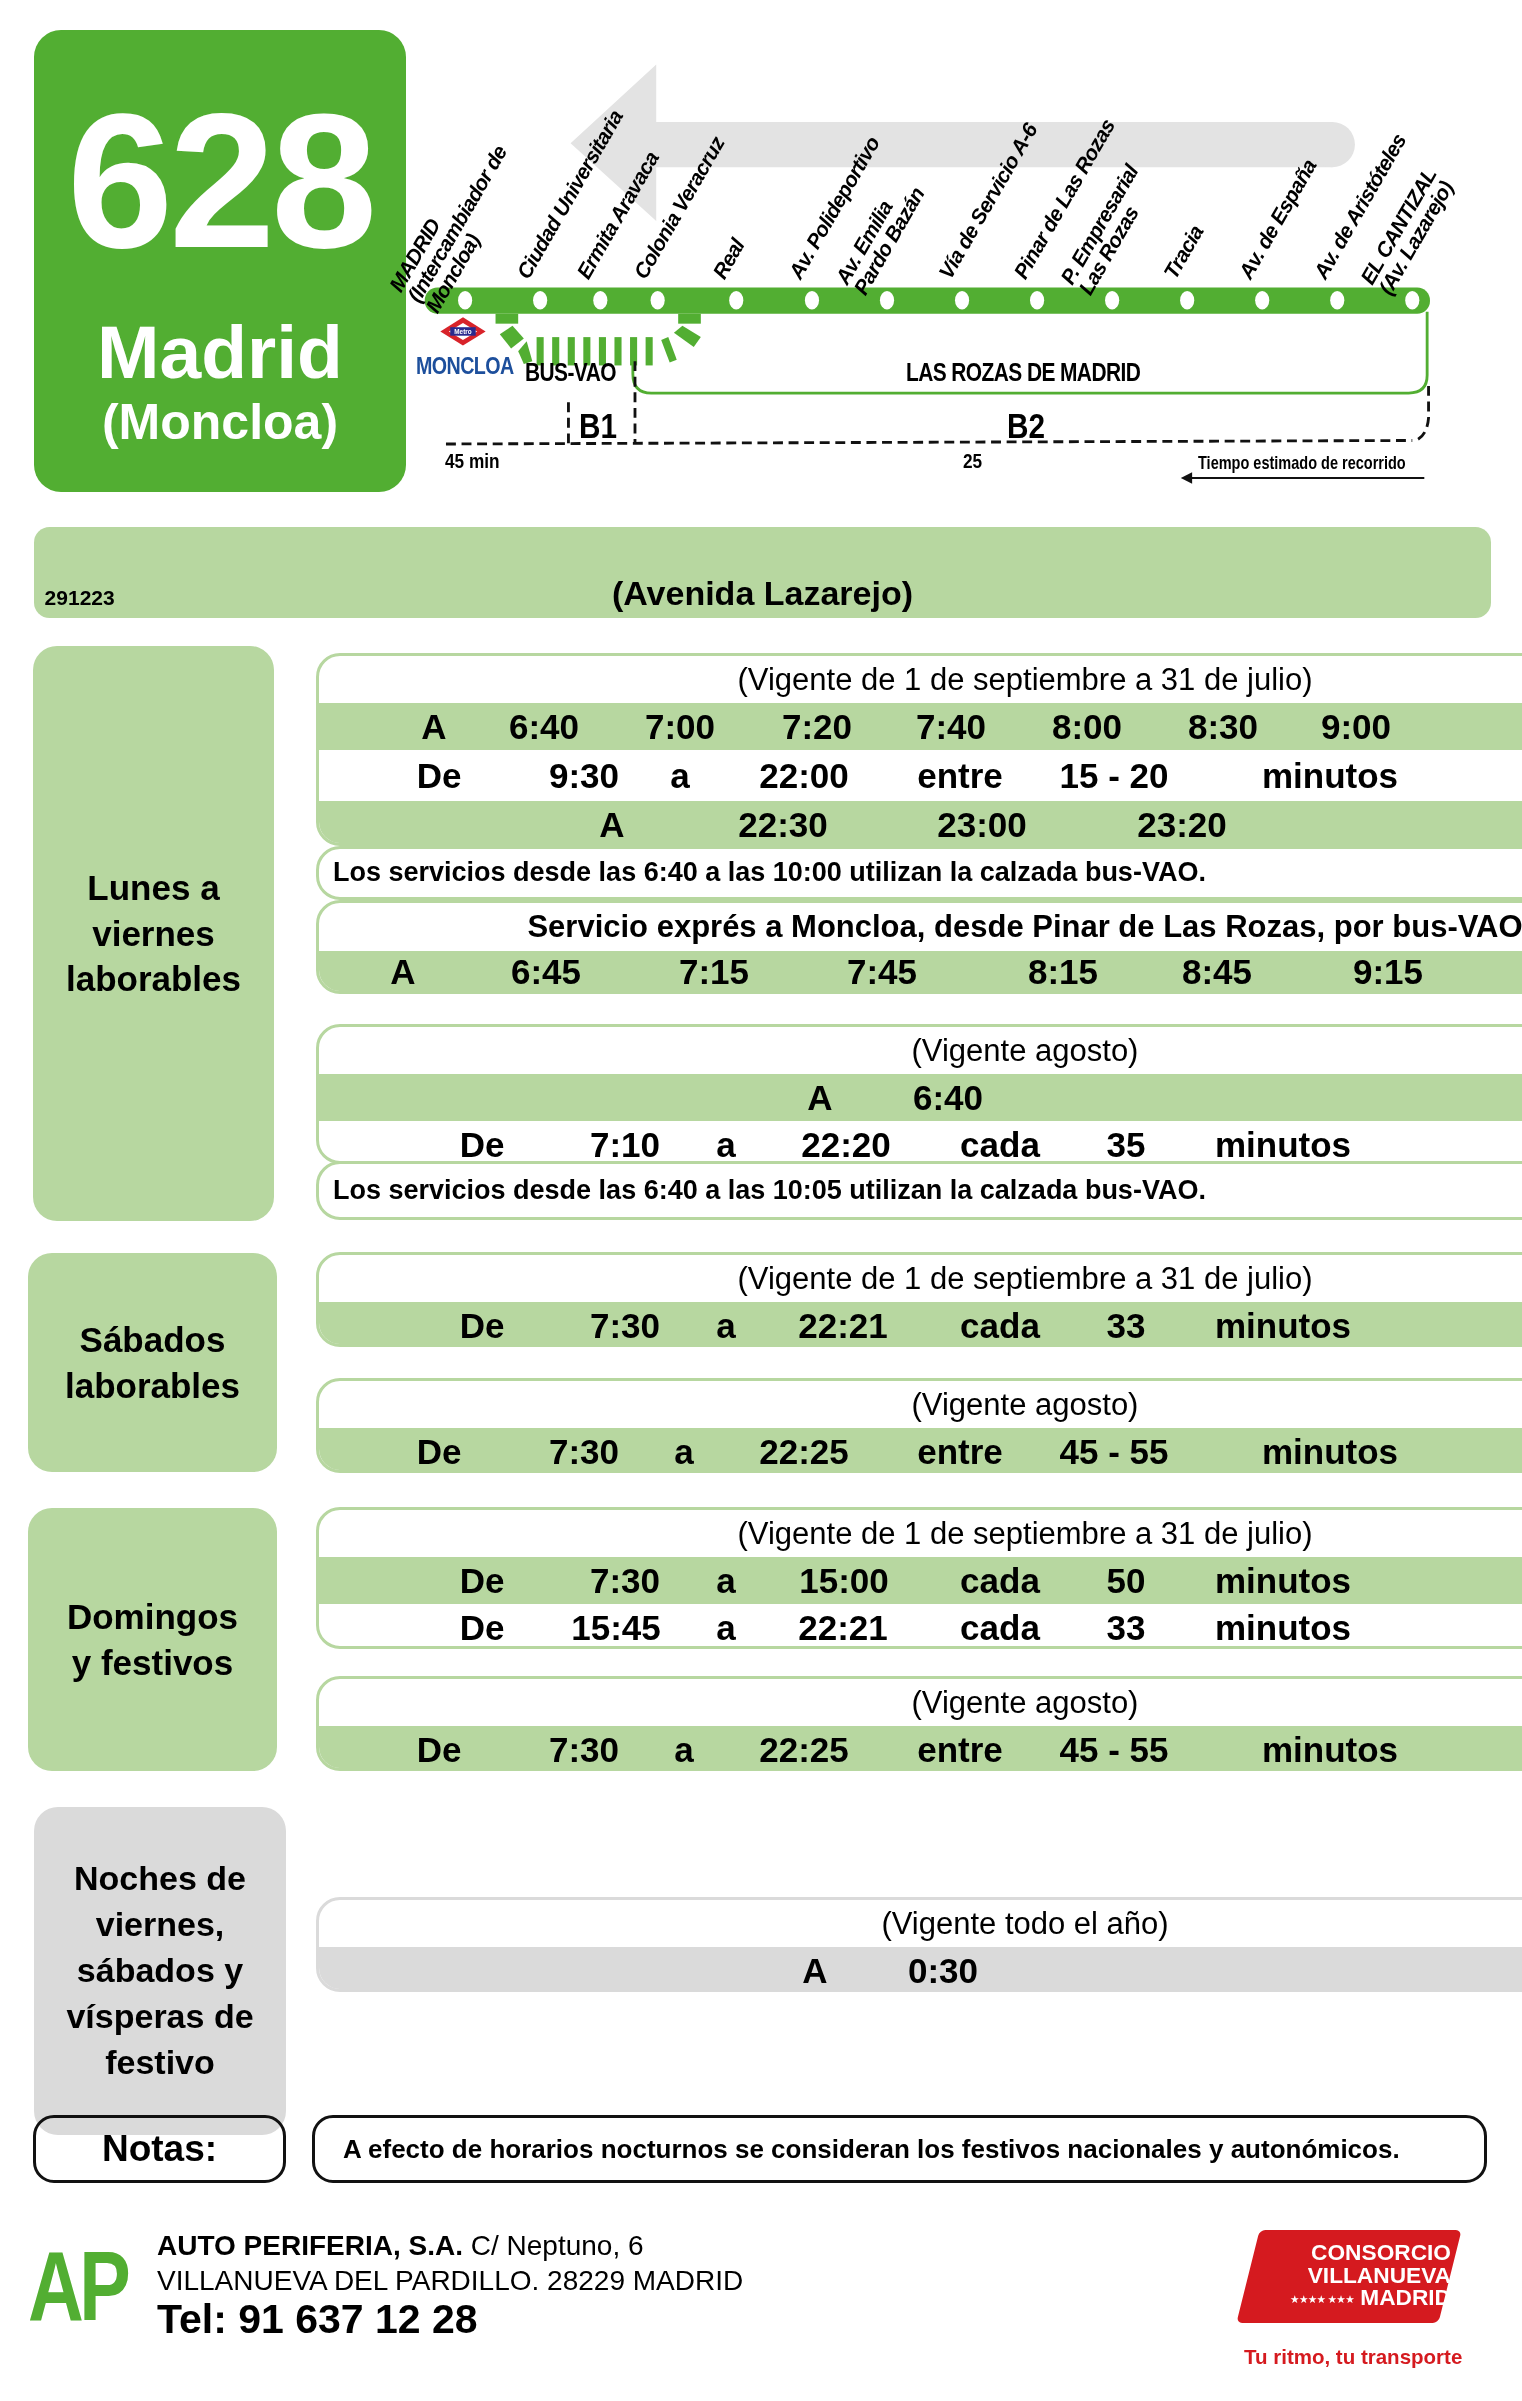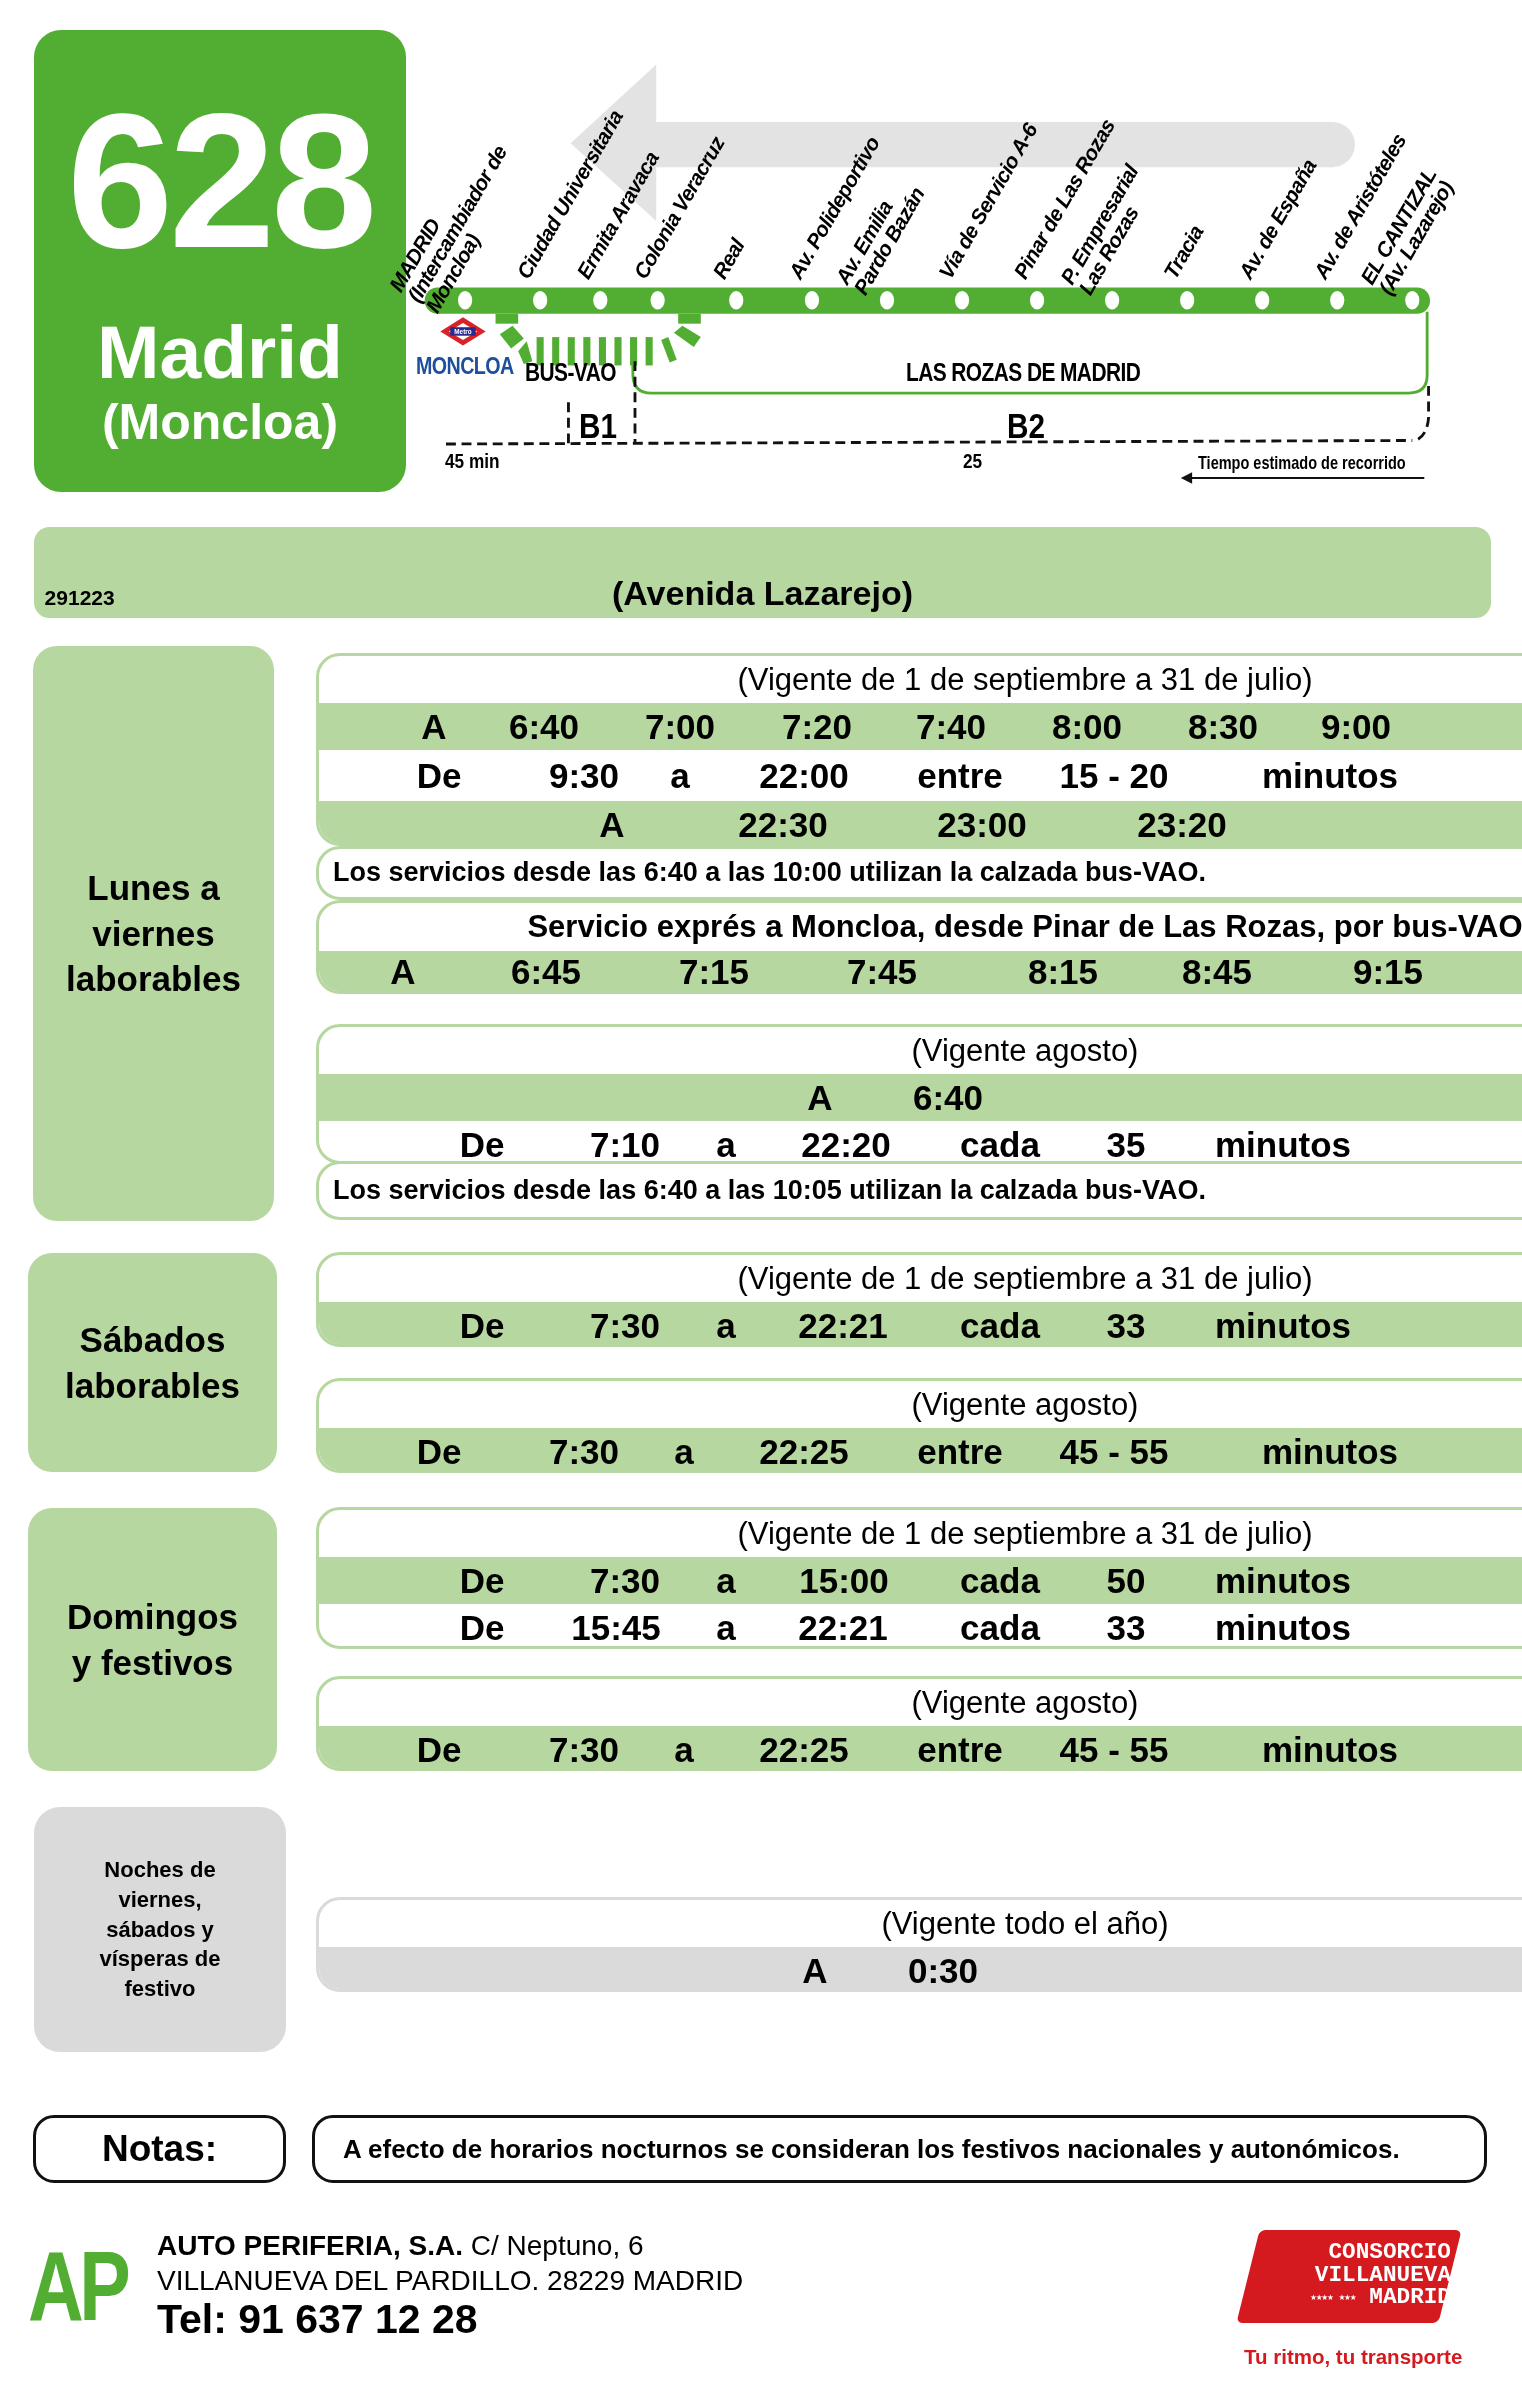--- a/index.html
+++ b/index.html
@@ -48,21 +48,21 @@
   
   .notas-box { left: 33px; top: 2115px; width: 253px; height: 68px; border: 3.5px solid #111; border-radius: 21px; display: flex; align-items: center; justify-content: center; font-size: 37px; font-weight: bold; }
   .notas-text-box { left: 312px; top: 2115px; width: 1175px; height: 68px; border: 3.5px solid #111; border-radius: 21px; display: flex; align-items: center; padding-left: 28px; font-size: 26px; font-weight: bold; }
 
   
   .ap-logo { left: 28px; top: 2236px; font-size: 99px; font-weight: bold; color: #52ae32; letter-spacing: -5.7px; line-height: 1; transform: scaleX(0.78); transform-origin: 0 0; }
   .company-line { left: 157px; font-size: 28px; white-space: nowrap; }
   .company-name { font-weight: bold; }
   .tel { left: 157px; top: 2296px; font-size: 41px; font-weight: bold; white-space: nowrap; }
   .crtm-logo { left: 1248px; top: 2230px; width: 202px; height: 93px; background: #d51a1f; transform: skewX(-14deg); border-radius: 5.7px; }
-  .crtm-text { position: absolute; left: 1274px; top: 2241px; width: 177px; color: #fff; font-weight: bold; font-size: 22.7px; line-height: 22.7px; text-align: right; font-family: Liberation Mono, monospace; }
+  .crtm-text { position: absolute; left: 1274px; top: 2241px; width: 177px; color: #fff; font-weight: bold; font-size: 22.7px; line-height: 22.7px; text-align: right; }
   .crtm-slogan { left: 1244px; top: 2345px; font-size: 20.5px; font-weight: bold; color: #d51a1f; white-space: nowrap; }
 </style>
 </head>
 <body>
 
 <div class="abs route-badge">
   <div class="route-number">628</div>
   <div class="route-dest">Madrid</div>
   <div class="route-dest-sub">(Moncloa)</div>
 </div>
@@ -339,21 +339,21 @@
     <span class="cell" style="left:120px">De</span>
     <span class="cell" style="left:265px">7:30</span>
     <span class="cell" style="left:365px">a</span>
     <span class="cell" style="left:485px">22:25</span>
     <span class="cell" style="left:641px">entre</span>
     <span class="cell" style="left:795px">45 - 55</span>
     <span class="cell" style="left:1011px">minutos</span>
   </div>
 </div>
 
-<div class="day-box grey" style="left:34px;top:1807px;width:252px;height:245px;font-size:22px;line-height:1.35;border-radius:26px;">
+<div class="day-box grey" style="left:34px;top:1807px;width:252px;height:328px;font-size:34px;line-height:1.35;">
   <div>
       <div>Noches de</div>
       <div>viernes,</div>
       <div>sábados y</div>
       <div>vísperas de</div>
       <div>festivo</div>
     </div>
 </div>
 
 <div class="sched grey" style="top:1897px;height:95px;">

